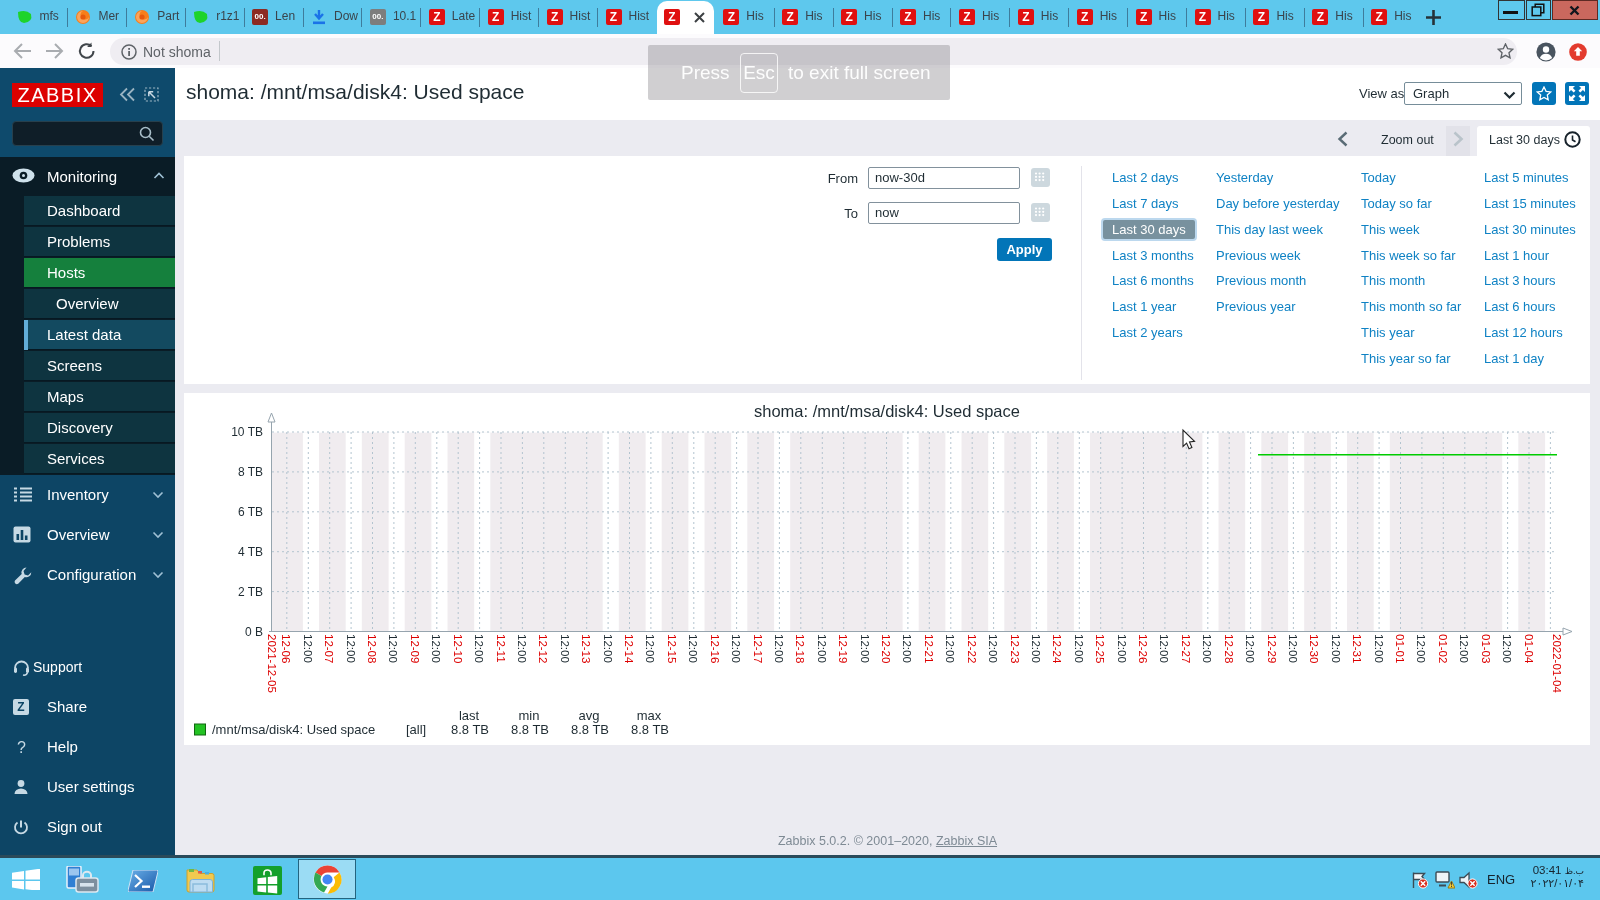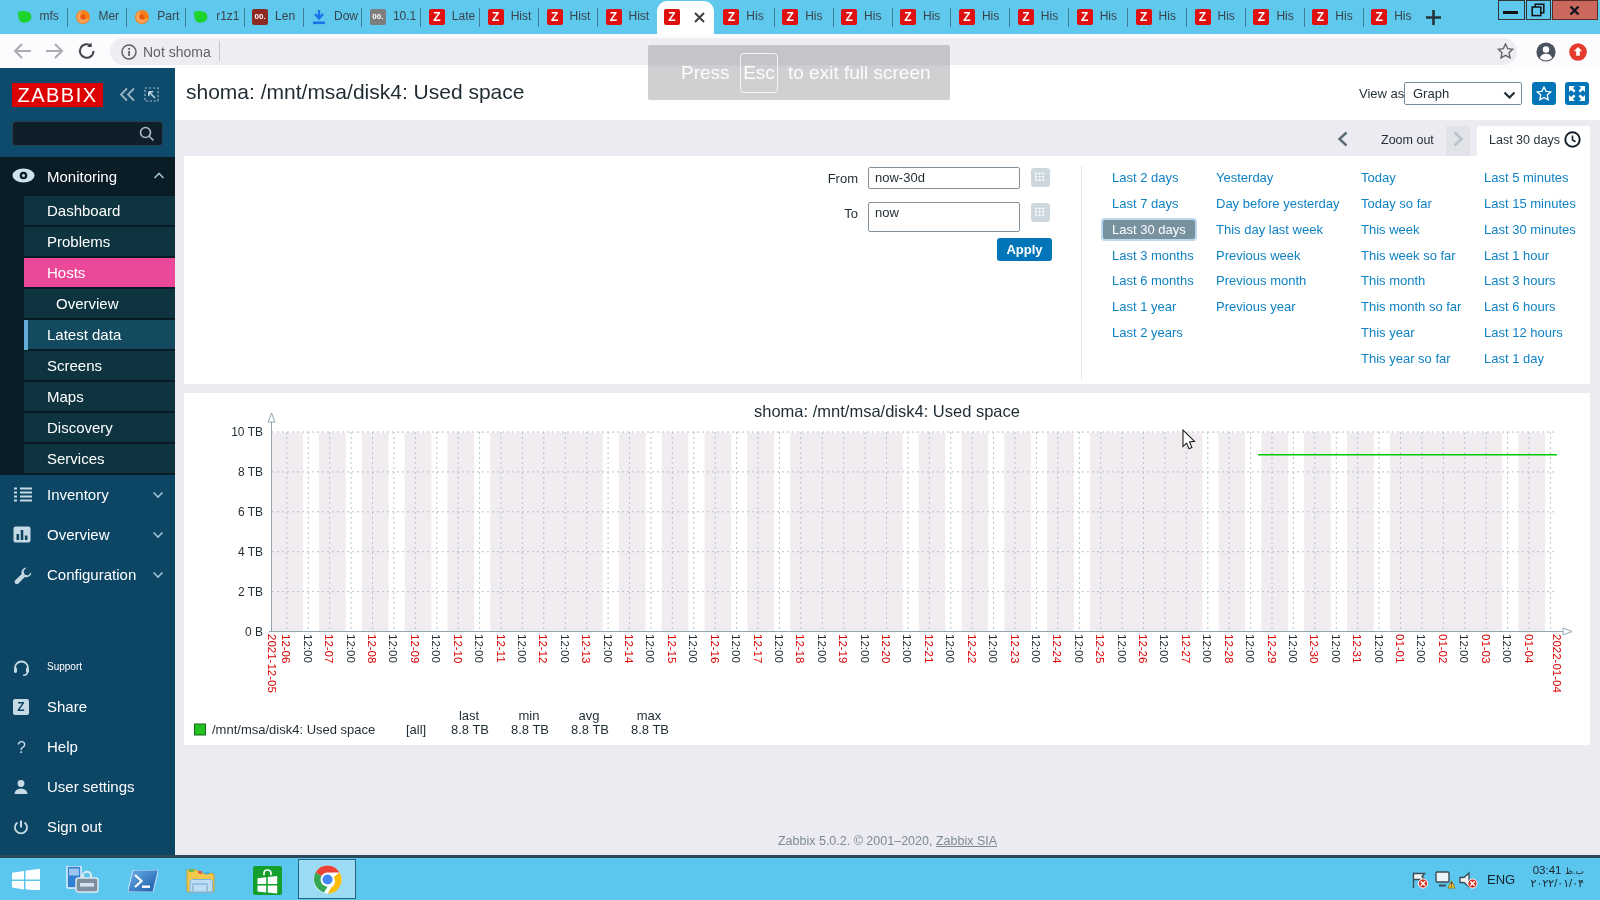--- a/index.html
+++ b/index.html
@@ -201,21 +201,21 @@
       <ellipse cx="11.5" cy="7.5" rx="11" ry="7" fill="#cfe2ec"></ellipse>
       <circle cx="11.5" cy="7.5" r="3.8" fill="#0a1c26"></circle>
       <circle cx="11.5" cy="7.5" r="1.5" fill="#cfe2ec"></circle>
     </svg>
   <div class="abs" style="left:47px;top:96px;color:#fff;font-size:15px;line-height:25px">Monitoring</div>
   <svg class="abs" style="left:153px;top:104px" width="12" height="8">
       <path d="M1.5 6 L6 1.5 L10.5 6" fill="none" stroke="#9fc0d4" stroke-width="1.6"></path>
     </svg>
   <div style="position:absolute;left:24px;top:128px;width:151px;height:30px;background:#0e3440;border-bottom:1px solid #071822;box-sizing:border-box;color:#fff;font-size:15px;line-height:30px;padding-left:23px">Dashboard</div>
     <div style="position:absolute;left:24px;top:159px;width:151px;height:30px;background:#0e3440;border-bottom:1px solid #071822;box-sizing:border-box;color:#fff;font-size:15px;line-height:30px;padding-left:23px">Problems</div>
-    <div style="position:absolute;left:24px;top:190px;width:151px;height:30px;background:#ec4899;border-bottom:1px solid #071822;box-sizing:border-box;color:#fff;font-size:15px;line-height:30px;padding-left:23px">Hosts</div>
+    <div style="position:absolute;left:24px;top:190px;width:151px;height:30px;background:#15803d;border-bottom:1px solid #071822;box-sizing:border-box;color:#fff;font-size:15px;line-height:30px;padding-left:23px">Hosts</div>
     <div style="position:absolute;left:24px;top:221px;width:151px;height:30px;background:#0e3440;border-bottom:1px solid #071822;box-sizing:border-box;color:#fff;font-size:15px;line-height:30px;padding-left:32px">Overview</div>
     <div style="position:absolute;left:24px;top:252px;width:151px;height:30px;background:#134a60;border-bottom:1px solid #071822;box-sizing:border-box;color:#fff;font-size:15px;line-height:30px;padding-left:23px">Latest data</div>
     <div style="position:absolute;left:24px;top:252px;width:4px;height:30px;background:#62add8"></div>
     <div style="position:absolute;left:24px;top:283px;width:151px;height:30px;background:#0e3440;border-bottom:1px solid #071822;box-sizing:border-box;color:#fff;font-size:15px;line-height:30px;padding-left:23px">Screens</div>
     <div style="position:absolute;left:24px;top:314px;width:151px;height:30px;background:#0e3440;border-bottom:1px solid #071822;box-sizing:border-box;color:#fff;font-size:15px;line-height:30px;padding-left:23px">Maps</div>
     <div style="position:absolute;left:24px;top:345px;width:151px;height:30px;background:#0e3440;border-bottom:1px solid #071822;box-sizing:border-box;color:#fff;font-size:15px;line-height:30px;padding-left:23px">Discovery</div>
     <div style="position:absolute;left:24px;top:376px;width:151px;height:30px;background:#0e3440;border-bottom:1px solid #071822;box-sizing:border-box;color:#fff;font-size:15px;line-height:30px;padding-left:23px">Services</div>
   <div style="position:absolute;left:13px;top:418px"><svg width="20" height="16">
         <g stroke="#c6d9e4" stroke-width="2">
           <path d="M1 2.5 h3 M1 6.5 h3 M1 10.5 h3 M1 14.5 h3"></path>
@@ -242,21 +242,21 @@
     <div style="position:absolute;left:47px;top:487px;color:#fff;font-size:15px;line-height:40px">Configuration</div>
     <svg style="position:absolute;left:152px;top:503px" width="12" height="8">
       <path d="M1.5 1.5 L6 6 L10.5 1.5" fill="none" stroke="#9fc0d4" stroke-width="1.6"></path>
     </svg>
     <div style="position:absolute;left:13px;top:591px"><svg width="17" height="17">
         <path d="M2 9 a6.5 6.5 0 0 1 13 0" fill="none" stroke="#c6d9e4" stroke-width="1.8"></path>
         <rect x="1" y="8.5" width="3" height="5.5" rx="1.4" fill="#c6d9e4"></rect>
         <rect x="13" y="8.5" width="3" height="5.5" rx="1.4" fill="#c6d9e4"></rect>
         <path d="M14.5 13.5 a4 4 0 0 1 -4.5 2.6" fill="none" stroke="#c6d9e4" stroke-width="1.5"></path>
       </svg></div>
-    <div style="position:absolute;left:47px;top:579px;color:#fff;font-size:10px;line-height:40px">Support</div>
+    <div style="position:absolute;left:33px;top:579px;color:#fff;font-size:14px;line-height:40px">Support</div>
     <div style="position:absolute;left:13px;top:631px">
       <div style="width:16px;height:16px;background:#c6d9e4;border-radius:2px;color:#0d4565;font-weight:bold;font-size:12px;line-height:16px;text-align:center">Z</div>
     </div>
     <div style="position:absolute;left:47px;top:619px;color:#fff;font-size:15px;line-height:40px">Share</div>
     <div style="position:absolute;left:13px;top:671px">
       <div style="width:17px;height:17px;color:#c6d9e4;font-size:16px;line-height:17px;text-align:center">?</div>
     </div>
     <div style="position:absolute;left:47px;top:659px;color:#fff;font-size:15px;line-height:40px">Help</div>
     <div style="position:absolute;left:13px;top:710.5px"><svg width="16" height="16">
         <circle cx="8" cy="4.5" r="3.4" fill="#c6d9e4"></circle>
@@ -320,21 +320,21 @@
       <circle cx="8.6" cy="5.5" r="1.1" fill="#ffffff"></circle>
       <circle cx="12.2" cy="5.5" r="1.1" fill="#ffffff"></circle>
       <circle cx="5" cy="8.8" r="1.1" fill="#ffffff"></circle>
       <circle cx="8.6" cy="8.8" r="1.1" fill="#ffffff"></circle>
       <circle cx="12.2" cy="8.8" r="1.1" fill="#ffffff"></circle>
       <circle cx="5" cy="12.1" r="1.1" fill="#ffffff"></circle>
       <circle cx="8.6" cy="12.1" r="1.1" fill="#ffffff"></circle>
       <circle cx="12.2" cy="12.1" r="1.1" fill="#ffffff"></circle>
     </svg></div>
 <div class="abs" style="left:818px;top:203.5px;width:40px;height:20px;font-size:13px;color:#1f2c33;text-align:right;line-height:20px">To</div>
-<div class="abs" style="left:868px;top:202px;width:158px;height:30px;background:#fff;border:1px solid #82919c;box-sizing:border-box;border-radius:2px;font-size:13px;color:#1f2c33;line-height:20px;padding-left:6px;width:152px">now</div>
+<div class="abs" style="left:868px;top:202px;width:158px;height:22px;background:#fff;border:1px solid #82919c;box-sizing:border-box;border-radius:2px;font-size:13px;color:#1f2c33;line-height:20px;padding-left:6px;width:152px">now</div>
 <div style="position:absolute;left:1031px;top:203px;width:19px;height:19px;background:#cdd8de;border-radius:3px"><svg width="19" height="19">
       <circle cx="5" cy="5.5" r="1.1" fill="#ffffff"></circle>
       <circle cx="8.6" cy="5.5" r="1.1" fill="#ffffff"></circle>
       <circle cx="12.2" cy="5.5" r="1.1" fill="#ffffff"></circle>
       <circle cx="5" cy="8.8" r="1.1" fill="#ffffff"></circle>
       <circle cx="8.6" cy="8.8" r="1.1" fill="#ffffff"></circle>
       <circle cx="12.2" cy="8.8" r="1.1" fill="#ffffff"></circle>
       <circle cx="5" cy="12.1" r="1.1" fill="#ffffff"></circle>
       <circle cx="8.6" cy="12.1" r="1.1" fill="#ffffff"></circle>
       <circle cx="12.2" cy="12.1" r="1.1" fill="#ffffff"></circle>

